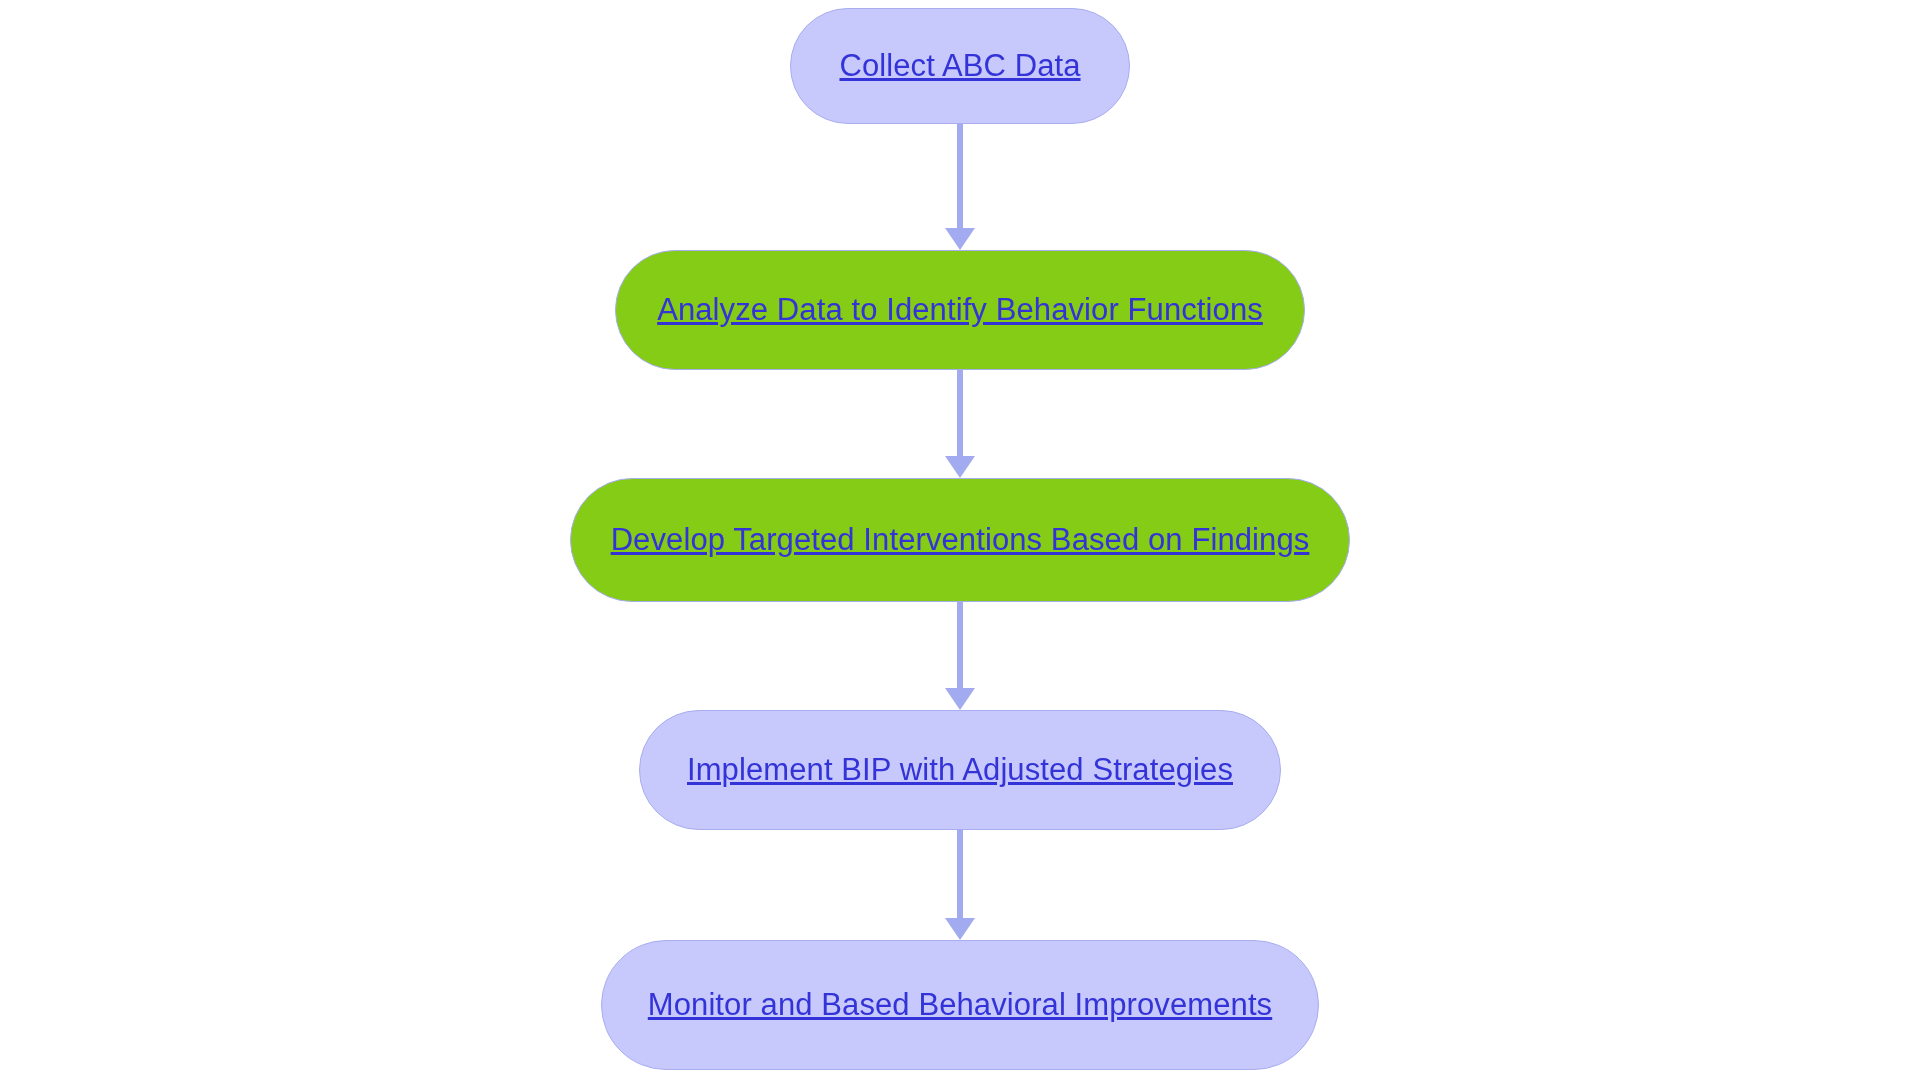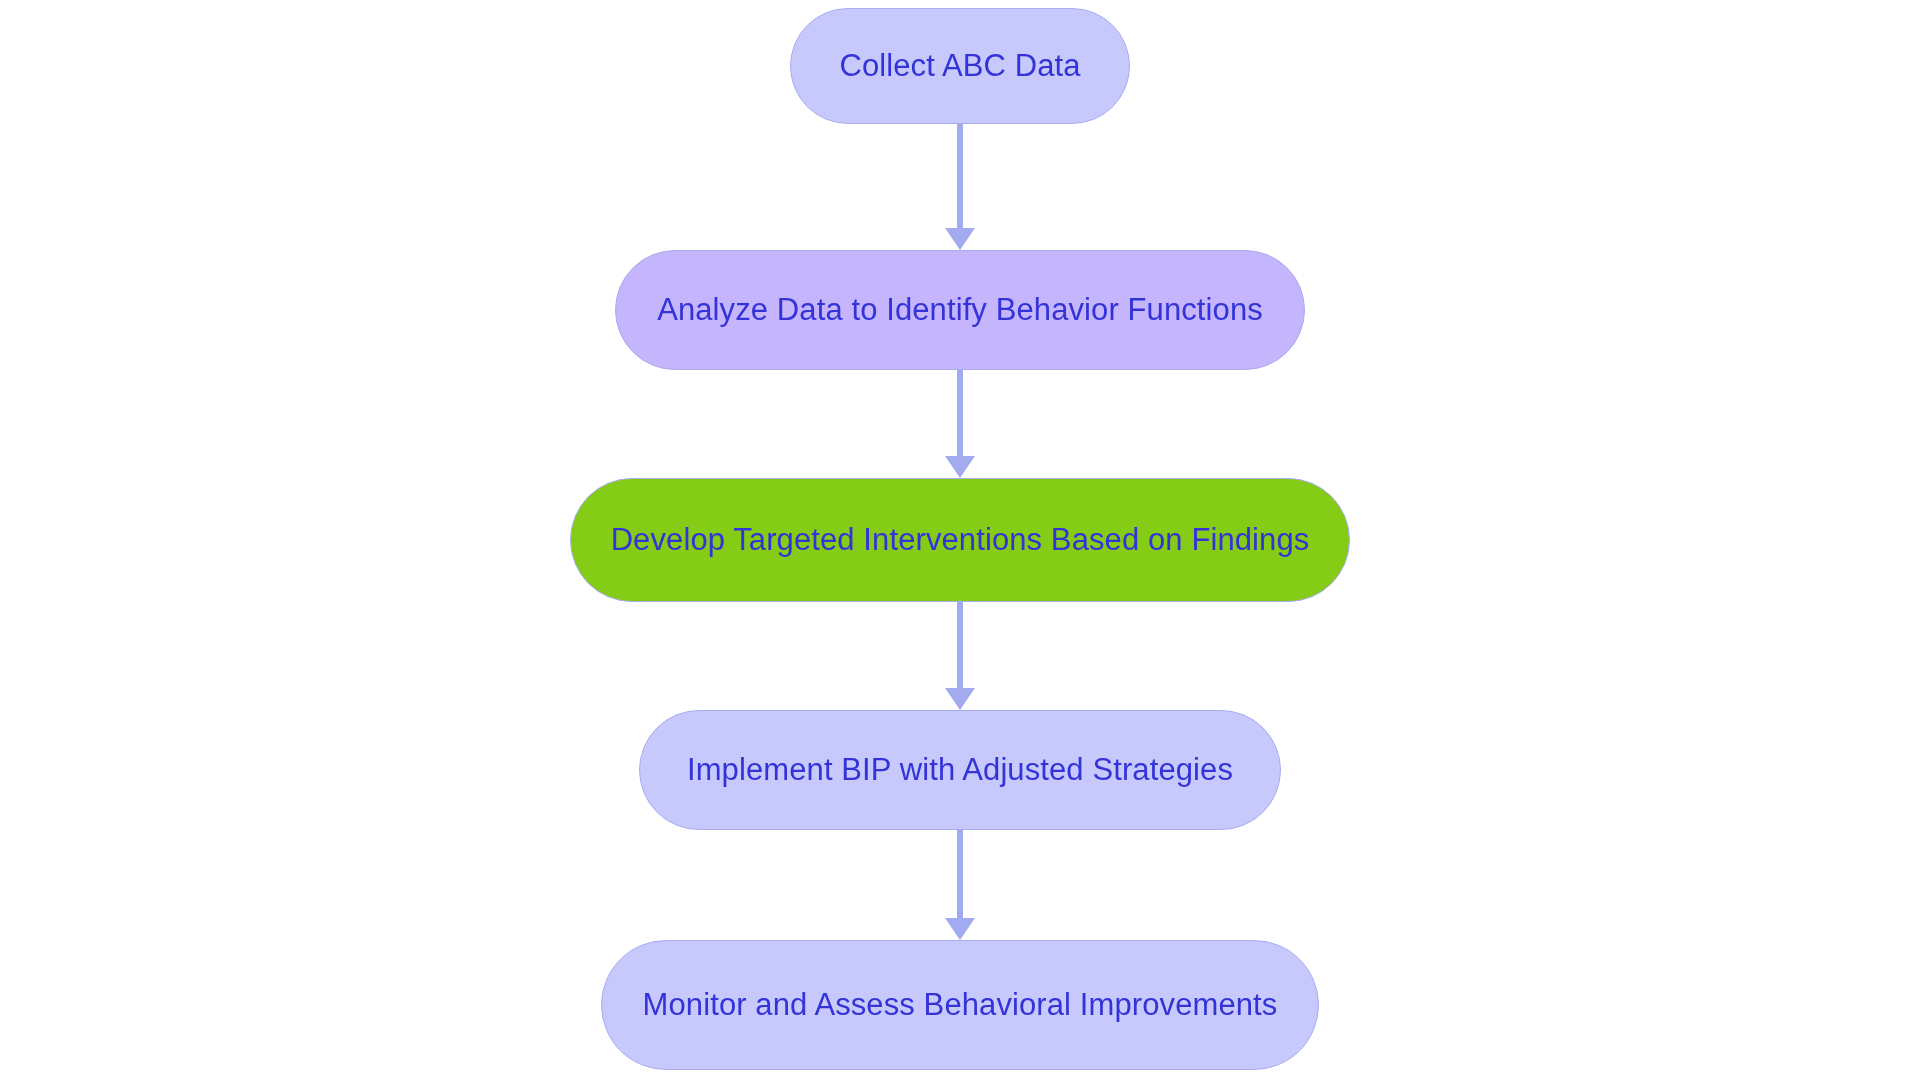--- a/index.html
+++ b/index.html
@@ -37,20 +37,21 @@
   }
   .node-label {
     color: #3333d8;
     font-size: 31px;
     font-weight: 400;
     line-height: 1.1;
     letter-spacing: 0.1px;
     white-space: nowrap;
     text-align: right;
     padding: 0 4px;
+    text-decoration: underline;
   }
 
   
   #node-0 { top: 8px;    width: 340px; height: 116px; }
   #node-1 { top: 250px;  width: 690px; height: 120px; }
   #node-2 { top: 478px;  width: 780px; height: 124px; }
   #node-3 { top: 710px;  width: 642px; height: 120px; }
   #node-4 { top: 940px;  width: 718px; height: 130px; }
 
   
@@ -96,21 +97,21 @@
 
   <div class="node" id="node-0" style="background: rgb(199, 201, 253); border-color: rgb(168, 173, 239);">
     <span class="node-label" style="color: rgb(51, 51, 216);">Collect ABC Data</span>
   </div>
 
   <div class="connector" id="conn-0">
     <div class="shaft" style="background: rgb(163, 171, 240);"></div>
     <div class="head" style="border-top-color: rgb(163, 171, 240);"></div>
   </div>
 
-  <div class="node" id="node-1" style="background: #c4b5fd; border-color: rgb(168, 173, 239);">
+  <div class="node" id="node-1" style="background: #84cc16; border-color: rgb(168, 173, 239);">
     <span class="node-label" style="color: rgb(51, 51, 216);">Analyze Data to Identify Behavior Functions</span>
   </div>
 
   <div class="connector" id="conn-1">
     <div class="shaft" style="background: rgb(163, 171, 240);"></div>
     <div class="head" style="border-top-color: rgb(163, 171, 240);"></div>
   </div>
 
   <div class="node" id="node-2" style="background: #84cc16; border-color: rgb(168, 173, 239);">
     <span class="node-label" style="color: rgb(51, 51, 216);">Develop Targeted Interventions Based on Findings</span>
@@ -124,16 +125,16 @@
   <div class="node" id="node-3" style="background: rgb(199, 201, 253); border-color: rgb(168, 173, 239);">
     <span class="node-label" style="color: rgb(51, 51, 216);">Implement BIP with Adjusted Strategies</span>
   </div>
 
   <div class="connector" id="conn-3">
     <div class="shaft" style="background: rgb(163, 171, 240);"></div>
     <div class="head" style="border-top-color: rgb(163, 171, 240);"></div>
   </div>
 
   <div class="node" id="node-4" style="background: rgb(199, 201, 253); border-color: rgb(168, 173, 239);">
-    <span class="node-label" style="color: rgb(51, 51, 216);">Monitor and Assess Behavioral Improvements</span>
+    <span class="node-label" style="color: rgb(51, 51, 216);">Monitor and Based Behavioral Improvements</span>
   </div>
 
 </div>
 
 </body></html>

